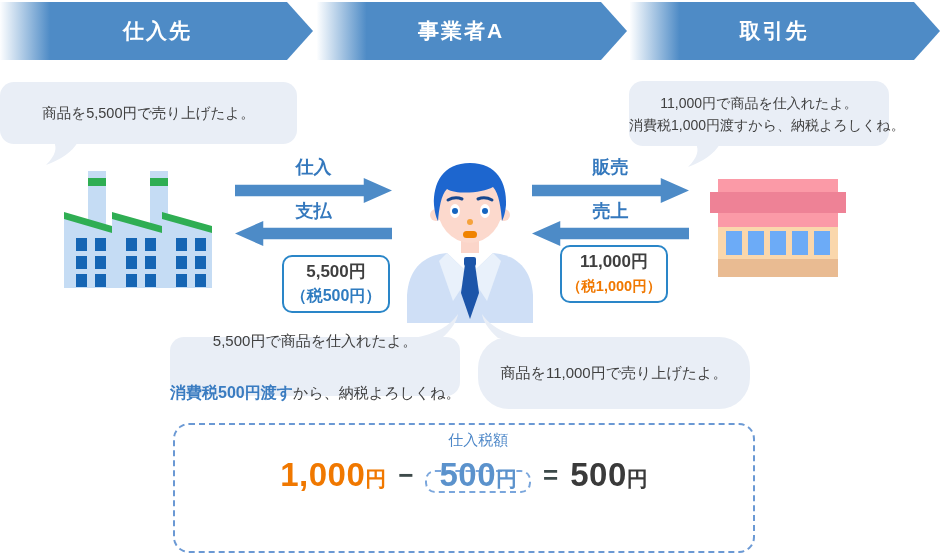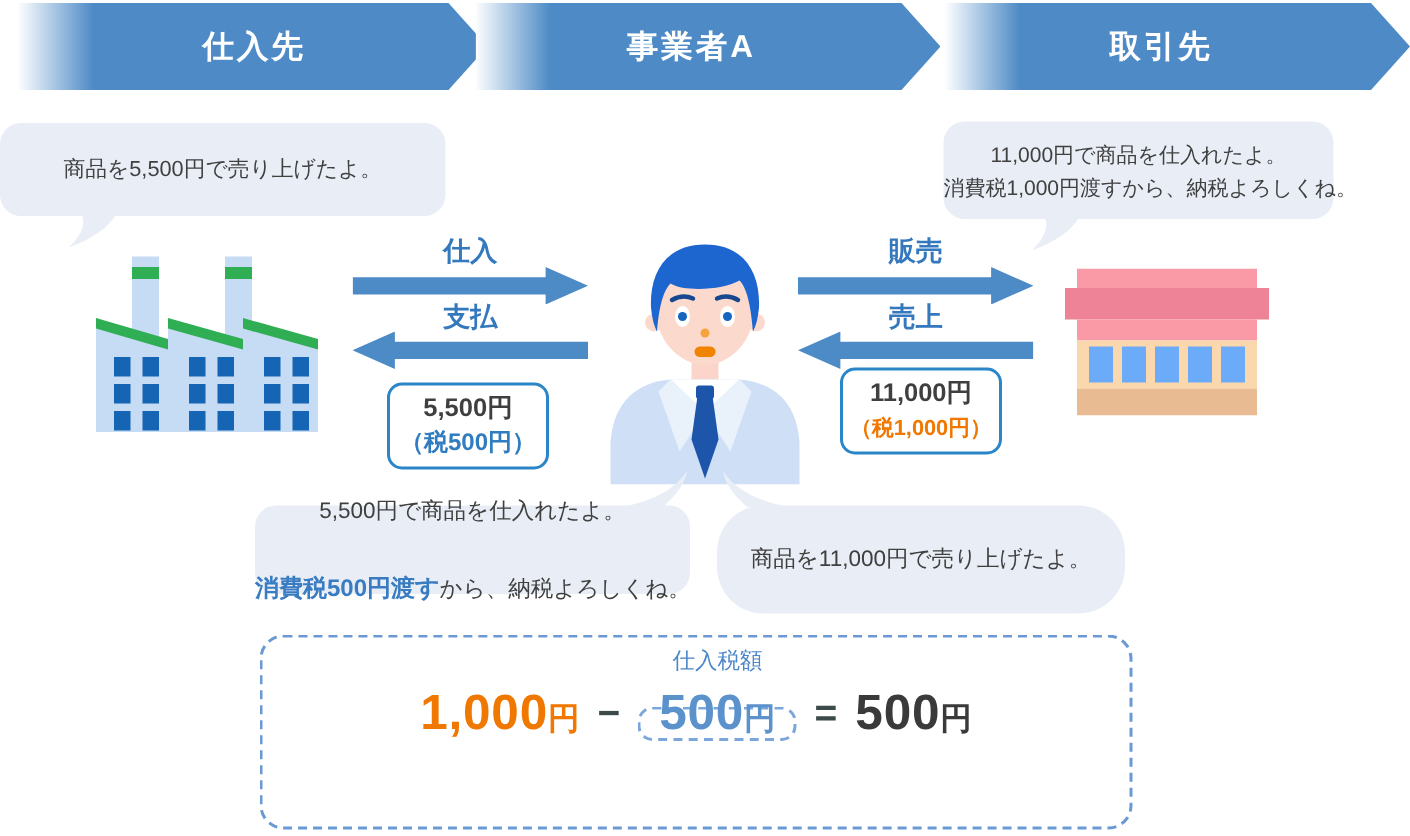--- a/index.html
+++ b/index.html
@@ -8,21 +8,21 @@
     font-family:"Liberation Sans","DejaVu Sans",sans-serif;
   }
   
   .banner{
     position:absolute;top:2px;height:58px;box-sizing:border-box;
     display:flex;align-items:center;justify-content:center;padding-right:22px;
     color:#fff;font-size:21px;font-weight:bold;letter-spacing:2px;
     background:linear-gradient(90deg,#fdfeff 0%,#4e8bc6 16%,#4e8bc6 100%);
     clip-path:polygon(0 0,calc(100% - 26px) 0,100% 50%,calc(100% - 26px) 100%,0 100%);
   }
-  .banner.b1{left:12px;width:313px;padding-left:24px;}
+  .banner.b1{left:0;width:313px;padding-left:24px;}
   .banner.b2{left:317px;width:310px;}
   .banner.b3{left:630px;width:310px;}
   
   .bubble{
     position:absolute;background:#e9eef6;border-radius:14px;color:#404040;
     text-align:center;display:flex;flex-direction:column;justify-content:center;
   }
   .bubble .ln{white-space:nowrap;}
   .bubble.tl{left:0;top:82px;width:297px;height:62px;font-size:14.5px;line-height:22px;}
   .bubble.tr{left:629px;top:81px;width:260px;height:65px;font-size:14px;line-height:22px;}
@@ -41,21 +41,21 @@
   .arrow.left{clip-path:polygon(100% 27%,18% 27%,18% 0,0 50%,18% 100%,18% 73%,100% 73%);}
   
   .price-box{
     position:absolute;width:104px;height:54px;background:#fff;
     border:2px solid #2a86c8;border-radius:10px;
     display:flex;flex-direction:column;justify-content:center;
     text-align:center;font-weight:bold;line-height:24px;
   }
   .price-box .amount{font-size:17px;color:#3f3f3f;white-space:nowrap;}
   .price-box .tax{white-space:nowrap;}
-  .price-box.pl{left:258px;top:255px;}
+  .price-box.pl{left:282px;top:255px;}
   .price-box.pl .tax{font-size:16px;color:#2f7cc0;}
   .price-box.pr{left:560px;top:245px;}
   .price-box.pr .tax{font-size:14.5px;color:#f07800;}
   
   .icon{position:absolute;}
   
   .calc-box{
     position:absolute;left:173px;top:423px;width:582px;height:130px;box-sizing:border-box;
     background:#fff;border:2px dashed #6b99d4;border-radius:16px;text-align:center;
   }

